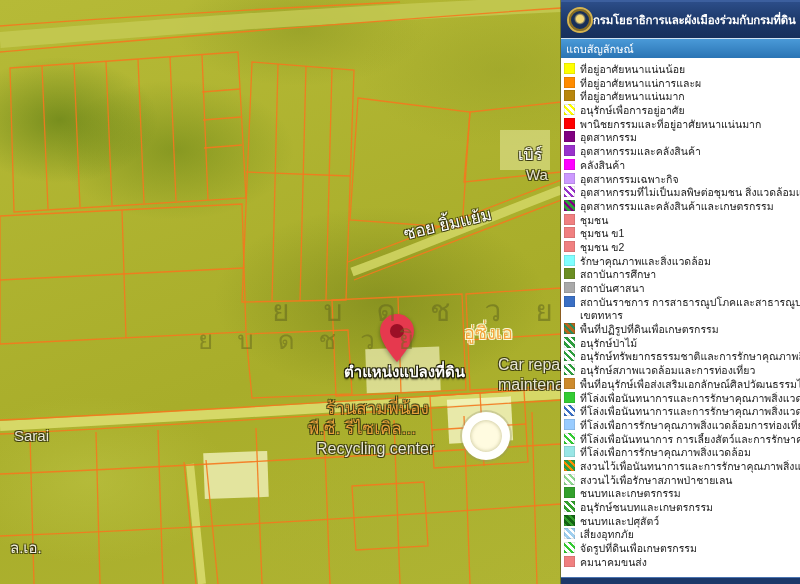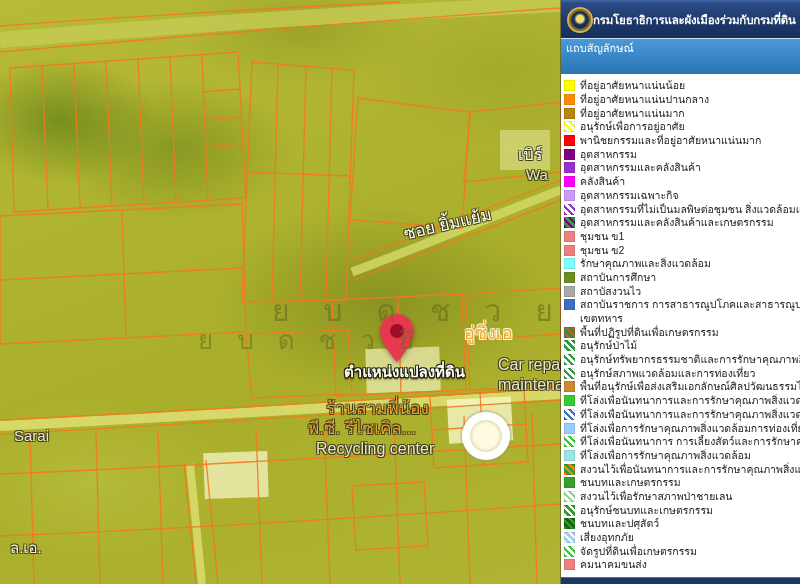--- a/index.html
+++ b/index.html
@@ -39,25 +39,25 @@
   
   #panel { position:absolute; left:561px; top:0; width:239px; height:584px;
     background:#fff; box-shadow:-1px 0 0 rgba(0,0,30,.35); overflow:hidden; }
   #panel-header { height:38px; background:linear-gradient(#2c4d88,#1c3869 55%,#16305c);
     border-top:2px solid #3c5f9e; display:flex; align-items:center; padding:0 6px; }
   #seal { width:26px; height:26px; border-radius:50%; flex-shrink:0;
     background:radial-gradient(circle at 50% 45%, #f2d878 0 22%, #1a2f56 36%, #16305c 60%);
     border:2px solid #d6b44e; box-shadow:inset 0 0 0 2px #8a6f22; }
   #panel-title { flex:1; text-align:center; color:#fff; font-size:11.5px; font-weight:bold;
     white-space:nowrap; letter-spacing:-0.2px; }
-  #legend-bar { height:36px; background:linear-gradient(#4a9ad8,#2a74b4);
-    color:#fff; font-size:11px; display:flex; align-items:flex-start; padding:0 5px;
+  #legend-bar { height:20px; background:linear-gradient(#4a9ad8,#2a74b4);
+    color:#fff; font-size:11px; display:flex; align-items:flex-end; padding:0 5px;
     border-top:1px solid #cfe2f2; }
   #legend-list { padding:5px 0 0 3px; }
-  .legend-row { display:flex; align-items:center; height:13.7px; overflow:hidden; }
+  .legend-row { display:flex; height:13.7px; overflow:hidden; }
   .swatch { width:11px; height:11px; flex-shrink:0; margin-right:5px;
     box-shadow:inset 0 0 0 0.5px rgba(0,0,0,.18); }
   .swatch.empty { background:transparent; box-shadow:none; }
   .legend-label { font-size:10.5px; color:#1c1c1c; white-space:nowrap; line-height:13px; }
   #panel-footer { position:absolute; left:0; bottom:0; width:100%; height:7px;
     background:#1c3869; border-top:1px solid #4a74b0; }
 </style>
 </head>
 <body>
 
@@ -161,21 +161,21 @@
       <span>แถบสัญลักษณ์</span>
     </div>
     <div id="legend-list">
   <div class="legend-row">
     <span class="swatch" style="background: rgb(255, 255, 0);"></span>
     <span class="legend-label">ที่อยู่อาศัยหนาแน่นน้อย</span>
   </div>
 
   <div class="legend-row">
     <span class="swatch" style="background: rgb(255, 140, 0);"></span>
-    <span class="legend-label">ที่อยู่อาศัยหนาแน่นปานกลาง</span>
+    <span class="legend-label">ที่อยู่อาศัยหนาแน่การและผ</span>
   </div>
 
   <div class="legend-row">
     <span class="swatch" style="background: rgb(184, 134, 11);"></span>
     <span class="legend-label">ที่อยู่อาศัยหนาแน่นมาก</span>
   </div>
 
   <div class="legend-row">
     <span class="swatch" style="background: repeating-linear-gradient(45deg, rgb(255, 255, 0) 0px, rgb(255, 255, 0) 2.5px, rgb(255, 255, 255) 2.5px, rgb(255, 255, 255) 5px);"></span>
     <span class="legend-label">อนุรักษ์เพื่อการอยู่อาศัย</span>
@@ -209,20 +209,24 @@
   <div class="legend-row">
     <span class="swatch" style="background: repeating-linear-gradient(45deg, rgb(153, 50, 204) 0px, rgb(153, 50, 204) 2.5px, rgb(255, 255, 255) 2.5px, rgb(255, 255, 255) 5px);"></span>
     <span class="legend-label">อุตสาหกรรมที่ไม่เป็นมลพิษต่อชุมชน สิ่งแวดล้อมและคลังสินค้า</span>
   </div>
 
   <div class="legend-row">
     <span class="swatch" style="background: repeating-linear-gradient(45deg, rgb(128, 0, 128) 0px, rgb(128, 0, 128) 2.5px, rgb(46, 158, 62) 2.5px, rgb(46, 158, 62) 5px);"></span>
     <span class="legend-label">อุตสาหกรรมและคลังสินค้าและเกษตรกรรม</span>
   </div>
 
+  <div class="legend-row">
+    <span class="swatch" style="background: rgb(240, 128, 128);"></span>
+    <span class="legend-label">ชุมชน</span>
+  </div>
 
   <div class="legend-row">
     <span class="swatch" style="background: rgb(240, 128, 128);"></span>
     <span class="legend-label">ชุมชน ข1</span>
   </div>
 
   <div class="legend-row">
     <span class="swatch" style="background: rgb(240, 128, 128);"></span>
     <span class="legend-label">ชุมชน ข2</span>
   </div>
@@ -232,21 +236,21 @@
     <span class="legend-label">รักษาคุณภาพและสิ่งแวดล้อม</span>
   </div>
 
   <div class="legend-row">
     <span class="swatch" style="background: rgb(107, 142, 35);"></span>
     <span class="legend-label">สถาบันการศึกษา</span>
   </div>
 
   <div class="legend-row">
     <span class="swatch" style="background: rgb(169, 169, 169);"></span>
-    <span class="legend-label">สถาบัสงวนไว</span>
+    <span class="legend-label">สถาบันศาสนา</span>
   </div>
 
   <div class="legend-row">
     <span class="swatch" style="background: rgb(58, 111, 196);"></span>
     <span class="legend-label">สถาบันราชการ การสาธารณูปโภคและสาธารณูปการ</span>
   </div>
 
   <div class="legend-row">
     <span class="swatch empty"></span>
     <span class="legend-label">เขตทหาร</span>
@@ -301,30 +305,30 @@
     <span class="swatch" style="background: rgb(153, 230, 230);"></span>
     <span class="legend-label">ที่โล่งเพื่อการรักษาคุณภาพสิ่งแวดล้อม</span>
   </div>
 
   <div class="legend-row">
     <span class="swatch" style="background: repeating-linear-gradient(45deg, rgb(255, 140, 0) 0px, rgb(255, 140, 0) 2.5px, rgb(46, 158, 62) 2.5px, rgb(46, 158, 62) 5px);"></span>
     <span class="legend-label">สงวนไว้เพื่อนันทนาการและการรักษาคุณภาพสิ่งแวดล้อม</span>
   </div>
 
   <div class="legend-row">
+    <span class="swatch" style="background: repeating-linear-gradient(45deg, rgb(143, 216, 144) 0px, rgb(143, 216, 144) 2.5px, rgb(255, 255, 255) 2.5px, rgb(255, 255, 255) 5px);"></span>
+    <span class="legend-label">สงวนไว้เพื่อรักษาสภาพป่าชายเลน</span>
+  </div>
+
+  <div class="legend-row">
     <span class="swatch" style="background: rgb(51, 160, 44);"></span>
     <span class="legend-label">ชนบทและเกษตรกรรม</span>
   </div>
 
   <div class="legend-row">
-    <span class="swatch" style="background: repeating-linear-gradient(45deg, rgb(143, 216, 144) 0px, rgb(143, 216, 144) 2.5px, rgb(255, 255, 255) 2.5px, rgb(255, 255, 255) 5px);"></span>
-    <span class="legend-label">สงวนไว้เพื่อรักษาสภาพป่าชายเลน</span>
-  </div>
-
-  <div class="legend-row">
     <span class="swatch" style="background: repeating-linear-gradient(45deg, rgb(255, 255, 255) 0px, rgb(255, 255, 255) 2.5px, rgb(51, 160, 44) 2.5px, rgb(51, 160, 44) 5px);"></span>
     <span class="legend-label">อนุรักษ์ชนบทและเกษตรกรรม</span>
   </div>
 
   <div class="legend-row">
     <span class="swatch" style="background: repeating-linear-gradient(45deg, rgb(51, 160, 44) 0px, rgb(51, 160, 44) 2.5px, rgb(20, 100, 20) 2.5px, rgb(20, 100, 20) 5px);"></span>
     <span class="legend-label">ชนบทและปศุสัตว์</span>
   </div>
 
   <div class="legend-row">

